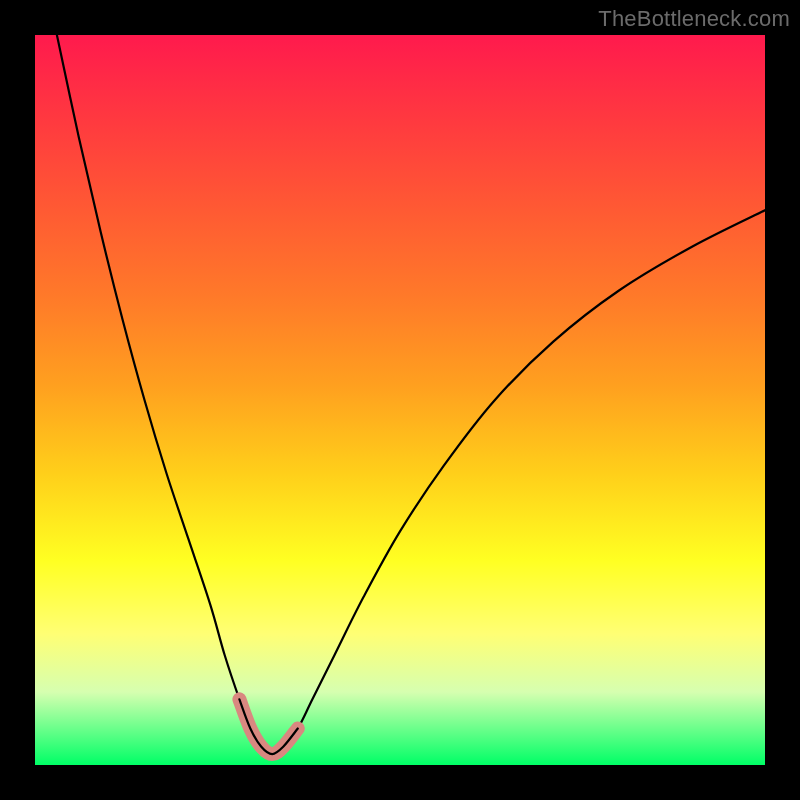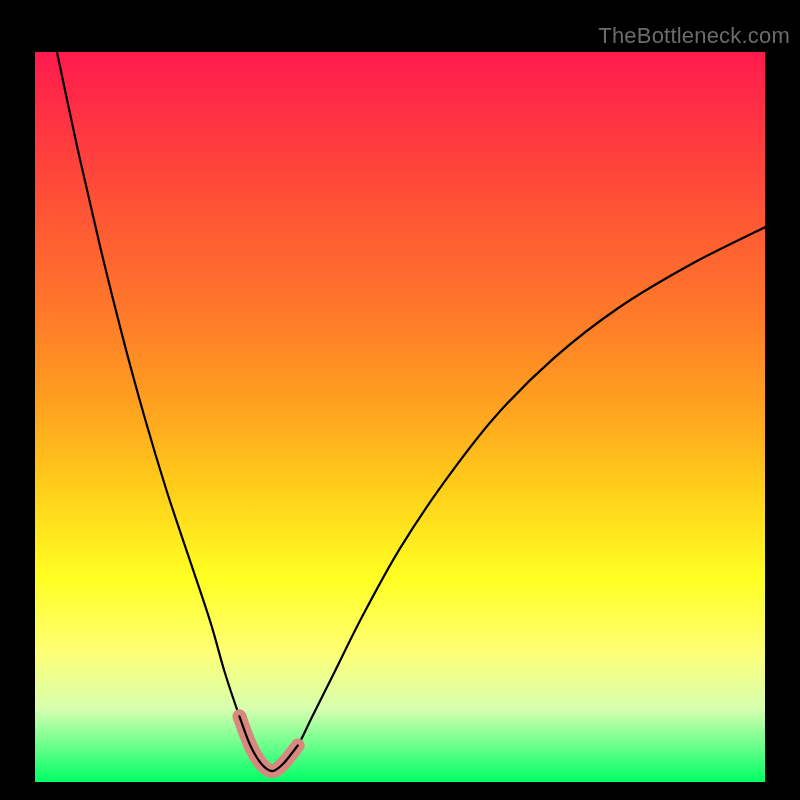--- a/index.html
+++ b/index.html
@@ -7,21 +7,21 @@
     padding: 0;
     width: 800px;
     height: 800px;
     background: #000;
     overflow: hidden;
     font-family: Arial, Helvetica, sans-serif;
   }
   .frame {
     position: absolute;
     left: 0;
-    top: 17px;
+    top: 0;
     width: 800px;
     height: 623px;
     background: #000;
   }
   .plot-area {
     position: absolute;
     left: 35px;
     top: 35px;
     width: 730px;
     height: 730px;

